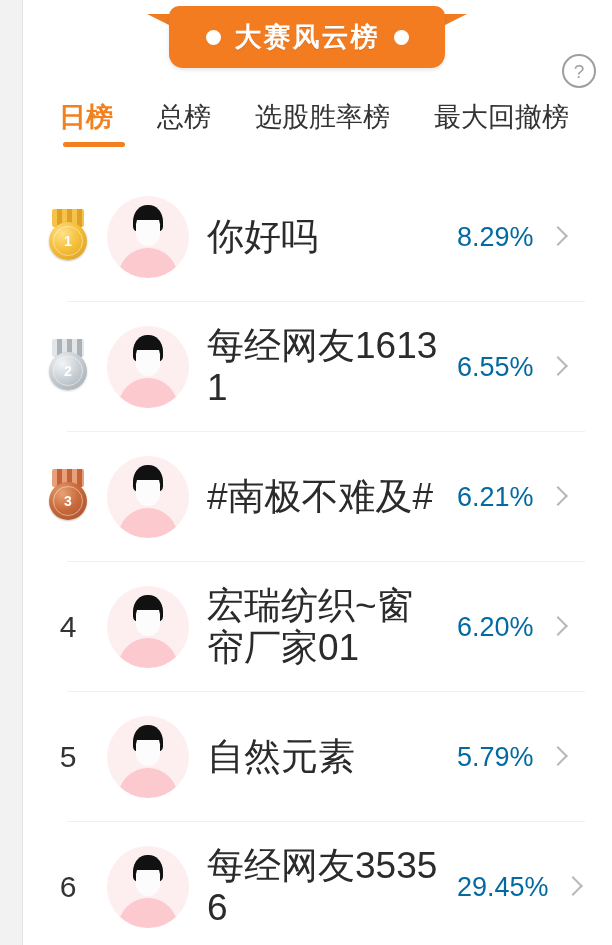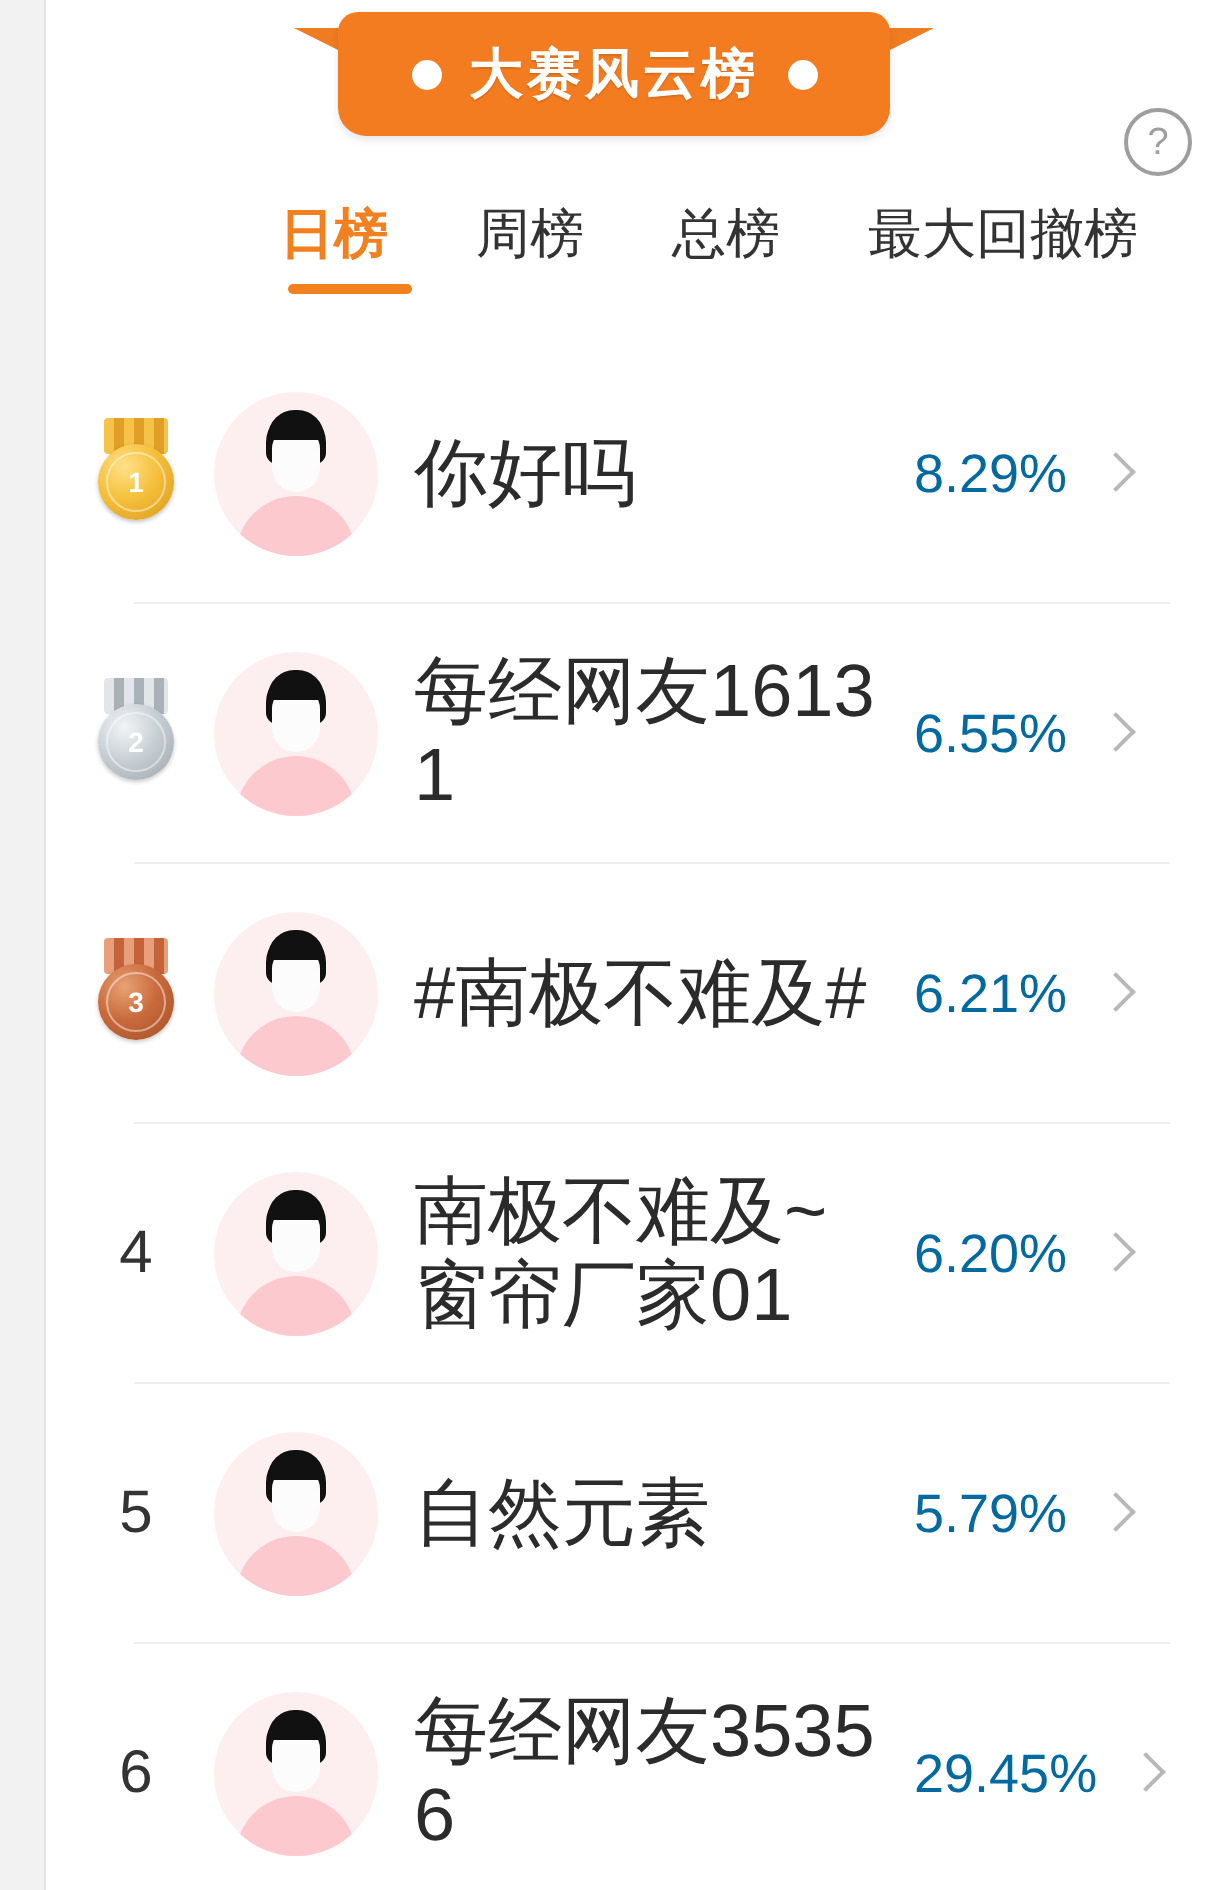--- a/index.html
+++ b/index.html
@@ -332,22 +332,22 @@
     transform: rotate(45deg);
   }
 </style>
 </head>
 <body>
 
 <div id="page">
 
   <div id="tabs">
       <div class="tab active"><span>日榜</span><div class="tab-underline"></div></div>
-      <div class="tab"><span>周榜</span></div>
       <div class="tab"><span>总榜</span></div>
+      <div class="tab"><span>选股胜率榜</span></div>
       <div class="tab"><span>最大回撤榜</span></div>
     </div>
 
   <div id="list">
       <div class="row">
         <div class="rank">
           <div class="medal gold">
             <div class="medal-ribbon"></div>
             <div class="medal-disc">1</div>
           </div>
@@ -402,21 +402,21 @@
       <div class="row">
         <div class="rank">
           <span class="rank-num">4</span>
         </div>
         <div class="avatar">
           <div class="av-hair"></div>
           <div class="av-face"></div>
           <div class="av-hair-top"></div>
           <div class="av-body"></div>
         </div>
-        <div class="name">南极不难及~窗帘厂家01</div>
+        <div class="name">宏瑞纺织~窗帘厂家01</div>
         <div class="value">6.20%</div>
         <div class="chevron"></div>
         <div class="row-divider"></div>
       </div>
       <div class="row">
         <div class="rank">
           <span class="rank-num">5</span>
         </div>
         <div class="avatar">
           <div class="av-hair"></div>

